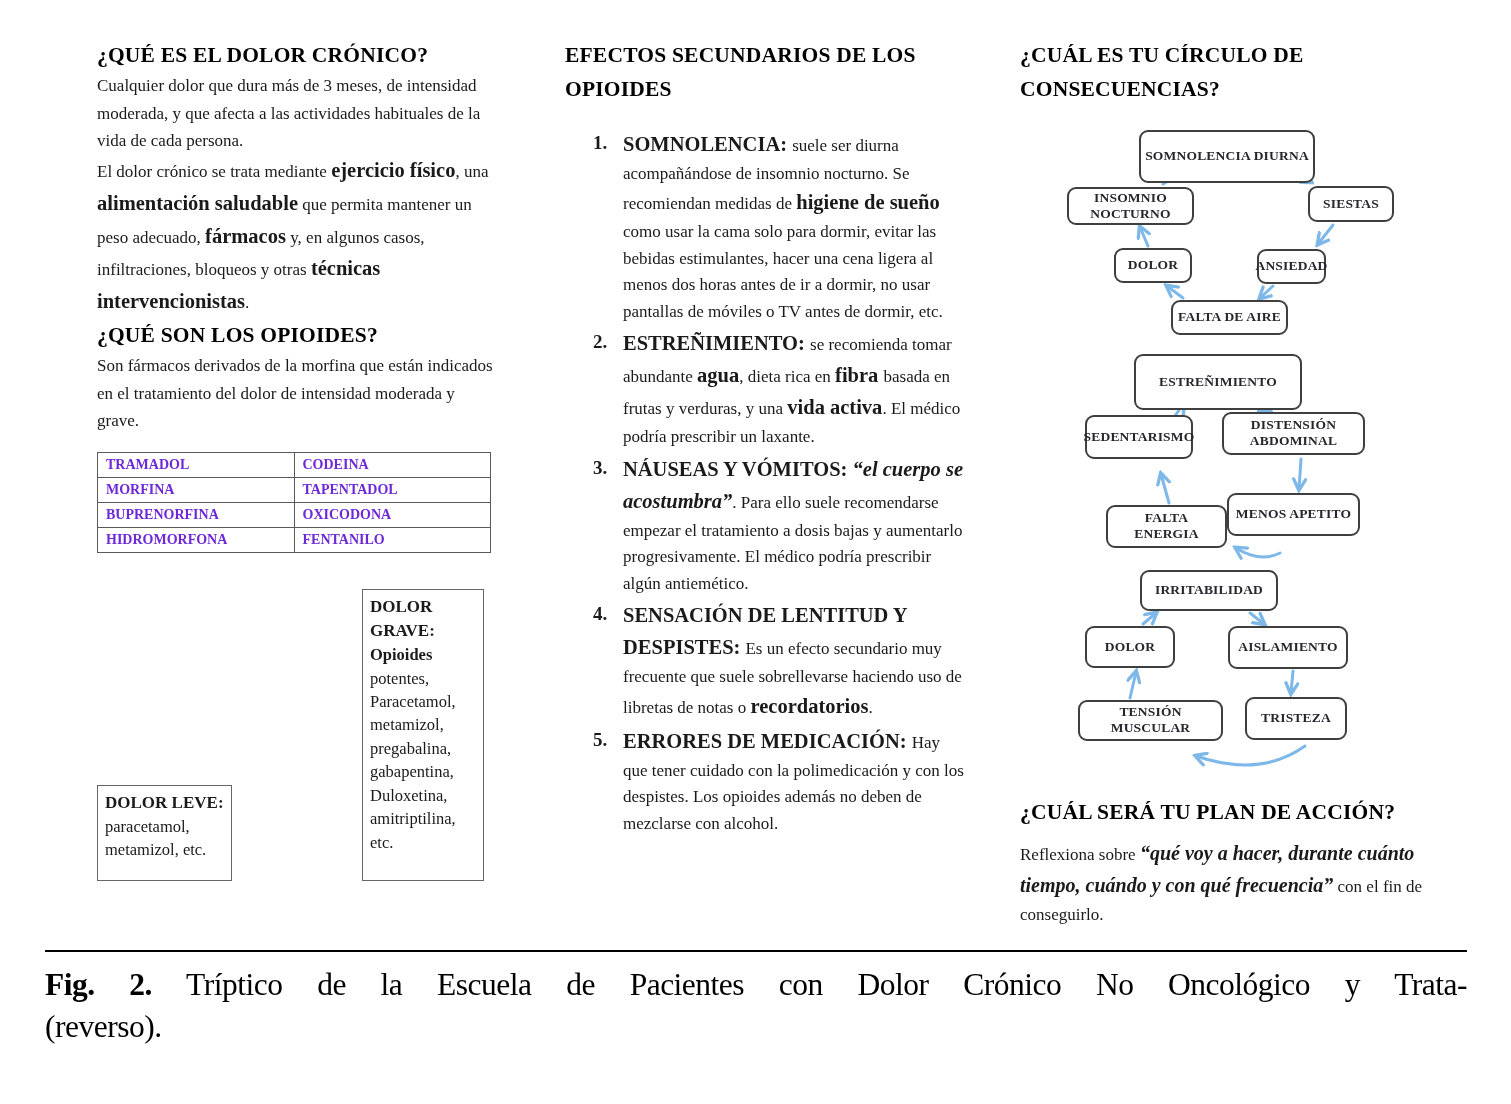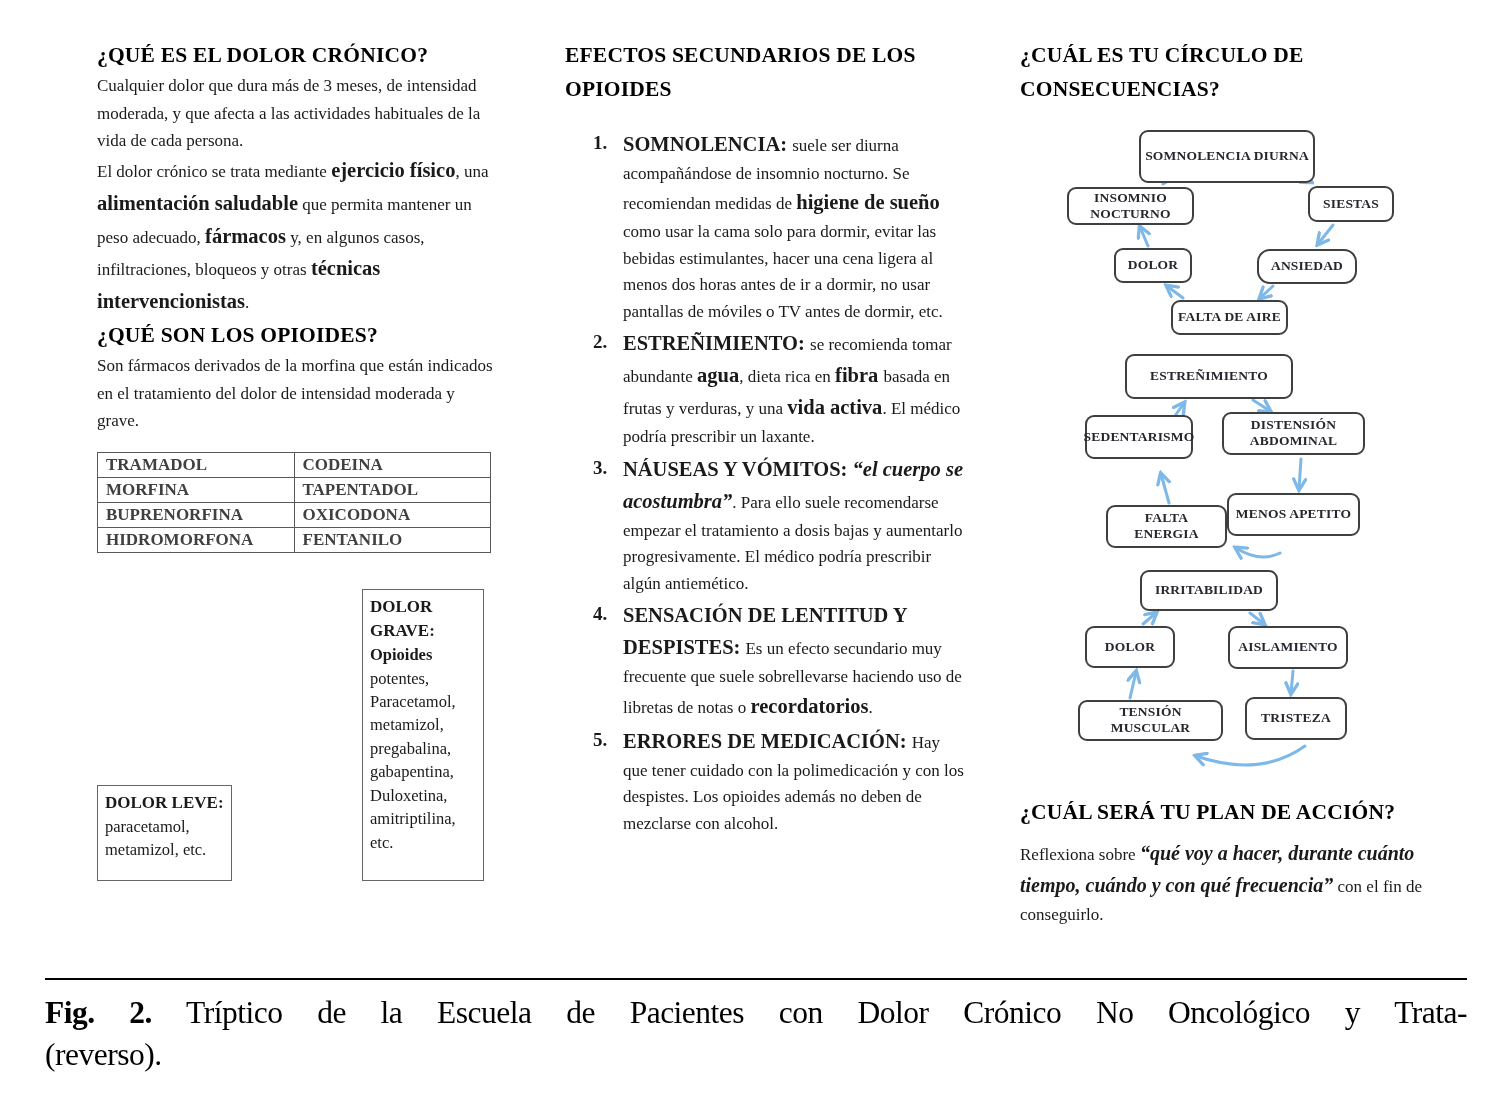--- a/index.html
+++ b/index.html
@@ -15,22 +15,22 @@
   h2.sec{font-size:21.5px;font-weight:bold;color:#000;margin:0;line-height:1.6;letter-spacing:.2px;}
   .mt22{margin-top:20px;} .mt26{margin-top:24px;} .mt30{margin-top:28px;}
   p.body{font-size:17px;line-height:1.6;margin:0;}
   .b{font-weight:bold;}
   .i{font-style:italic;}
   .lg{font-weight:bold;font-size:20.5px;}
 
   
   table.drugs{border-collapse:collapse;width:394px;margin-top:18px;}
   table.drugs td{
-    border:1.8px solid #595959;font-weight:bold;font-size:17px;
-    padding:1px 8px;height:22px;color:#404040;
+    border:1.8px solid #595959;font-weight:bold;font-size:14px;
+    padding:1px 8px;height:22px;color:#6d28d9;
   }
   table.drugs td.c1{width:50%;}
 
   
   .ladder{position:relative;height:292px;margin-top:36px;width:400px;}
   .step{
     position:absolute;bottom:0;border:1.8px solid #666;background:#fff;
     padding:5px 7px;font-size:16.5px;line-height:1.42;box-sizing:border-box;color:#1a1a1a;
   }
   .step .stitle{font-weight:bold;font-size:17px;}
@@ -52,21 +52,21 @@
     font-weight:bold;font-size:13.5px;color:#26262e;line-height:1.2;
     padding:2px 4px;box-sizing:border-box;letter-spacing:.2px;
   }
   .flow svg{position:absolute;left:0;top:0;}
 
   .plan-title{margin-top:10px;}
   p.plan{font-size:17px;line-height:1.6;margin:8px 0 0 0;width:450px;}
   p.plan .lg{font-size:20px;}
 
   
-  .caption{position:absolute;left:45px;top:950px;width:1422px;color:#000;margin-top:28px;}
+  .caption{position:absolute;left:45px;top:950px;width:1422px;color:#000;}
   .caprule{border-top:2.5px solid #000;height:0;margin-bottom:12px;}
   .capline{font-size:31.5px;line-height:1.32;letter-spacing:-.5px;}
   .just{text-align:justify;text-align-last:justify;}
   .figlabel{font-weight:bold;}
 </style>
 </head>
 <body>
 
 <div class="page">
 
@@ -166,24 +166,24 @@
           <path d="M285,623 Q240,655 176,633" marker-end="url(#ah)"></path>
           <path d="M110,575 L116,549" marker-end="url(#ah)"></path>
           <path d="M123,501 L136,490" marker-end="url(#ah)"></path>
         </g>
       </svg>
 
       <div class="fnode" style="left:119px;top:7px;width:176px;height:53px;">SOMNOLENCIA DIURNA</div>
       <div class="fnode" style="left:47px;top:64px;width:127px;height:38px;">INSOMNIO NOCTURNO</div>
       <div class="fnode" style="left:288px;top:63px;width:86px;height:36px;">SIESTAS</div>
       <div class="fnode" style="left:94px;top:125px;width:78px;height:35px;">DOLOR</div>
-      <div class="fnode" style="left:237px;top:126px;width:100px;height:35px;border-radius:13px;">ANSIEDAD</div>
+      <div class="fnode" style="left:237px;top:126px;width:69px;height:35px;">ANSIEDAD</div>
       <div class="fnode" style="left:151px;top:177px;width:117px;height:35px;">FALTA DE AIRE</div>
 
-      <div class="fnode" style="left:105px;top:231px;width:168px;height:45px;">ESTREÑIMIENTO</div>
+      <div class="fnode" style="left:114px;top:231px;width:168px;height:56px;">ESTREÑIMIENTO</div>
       <div class="fnode" style="left:202px;top:289px;width:143px;height:43px;">DISTENSIÓN ABDOMINAL</div>
       <div class="fnode" style="left:207px;top:370px;width:133px;height:43px;">MENOS APETITO</div>
       <div class="fnode" style="left:86px;top:382px;width:121px;height:43px;">FALTA ENERGIA</div>
       <div class="fnode" style="left:51px;top:292px;width:108px;height:44px;margin-left:14px;">SEDENTARISMO</div>
 
       <div class="fnode" style="left:120px;top:447px;width:138px;height:41px;">IRRITABILIDAD</div>
       <div class="fnode" style="left:65px;top:503px;width:90px;height:42px;">DOLOR</div>
       <div class="fnode" style="left:208px;top:503px;width:120px;height:43px;">AISLAMIENTO</div>
       <div class="fnode" style="left:58px;top:577px;width:145px;height:41px;">TENSIÓN MUSCULAR</div>
       <div class="fnode" style="left:225px;top:574px;width:102px;height:43px;">TRISTEZA</div>

